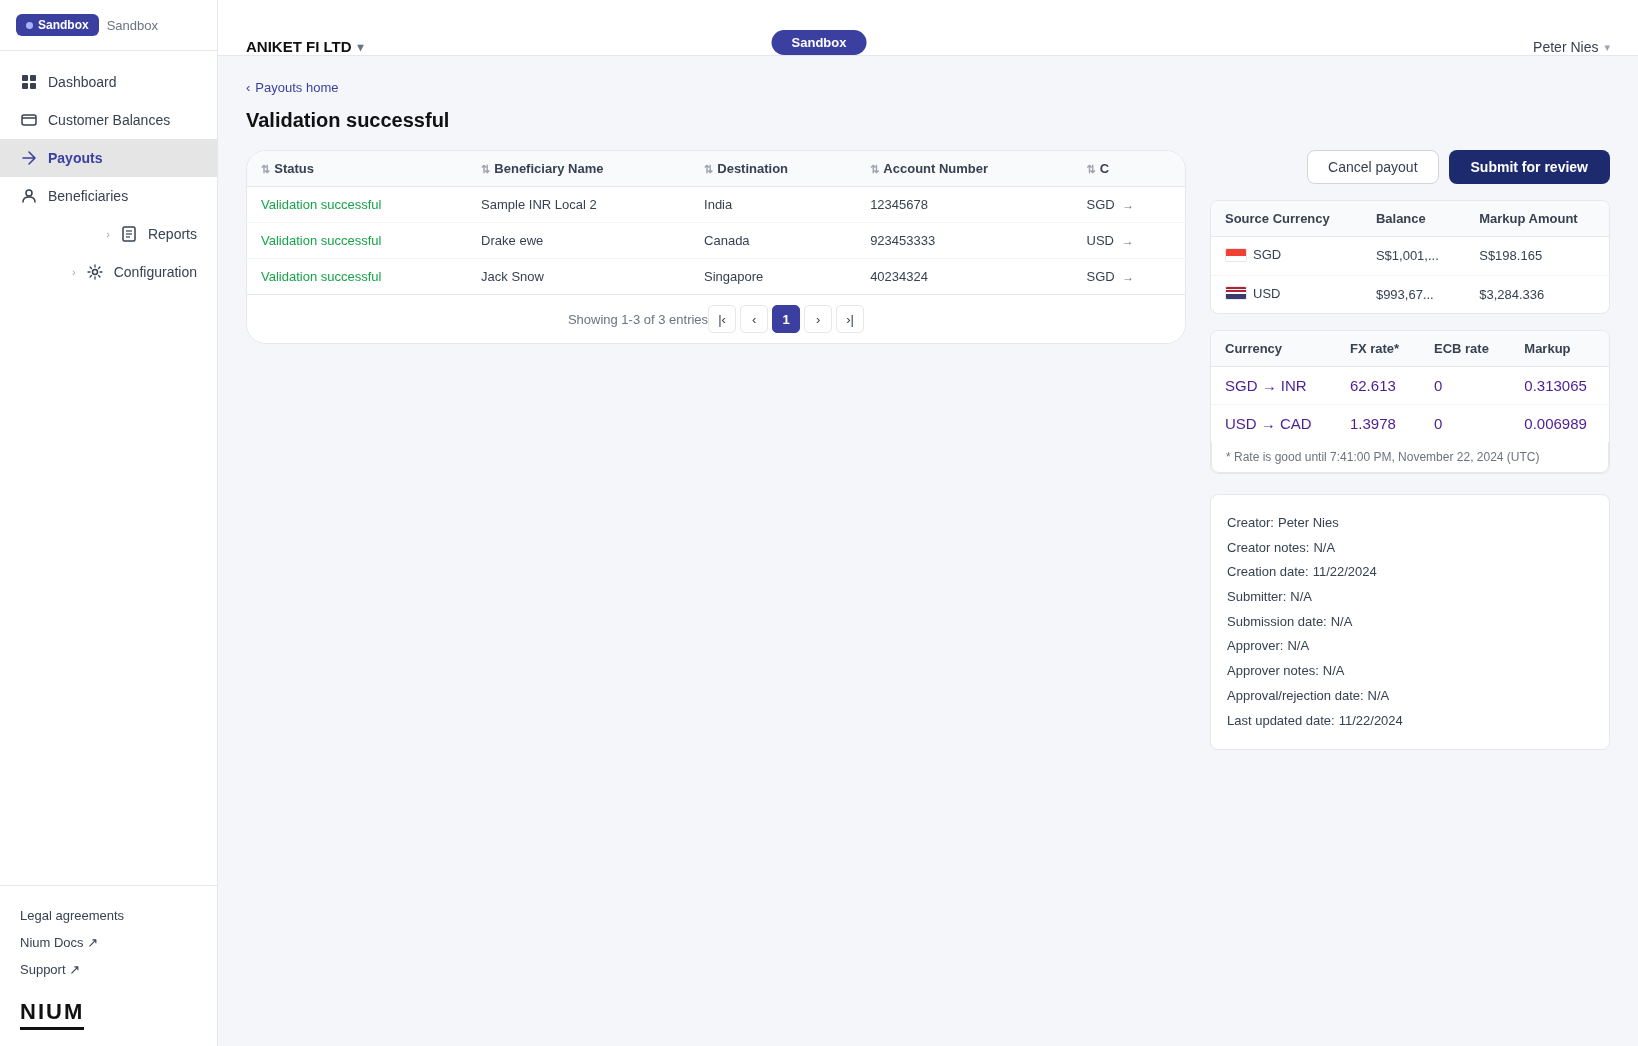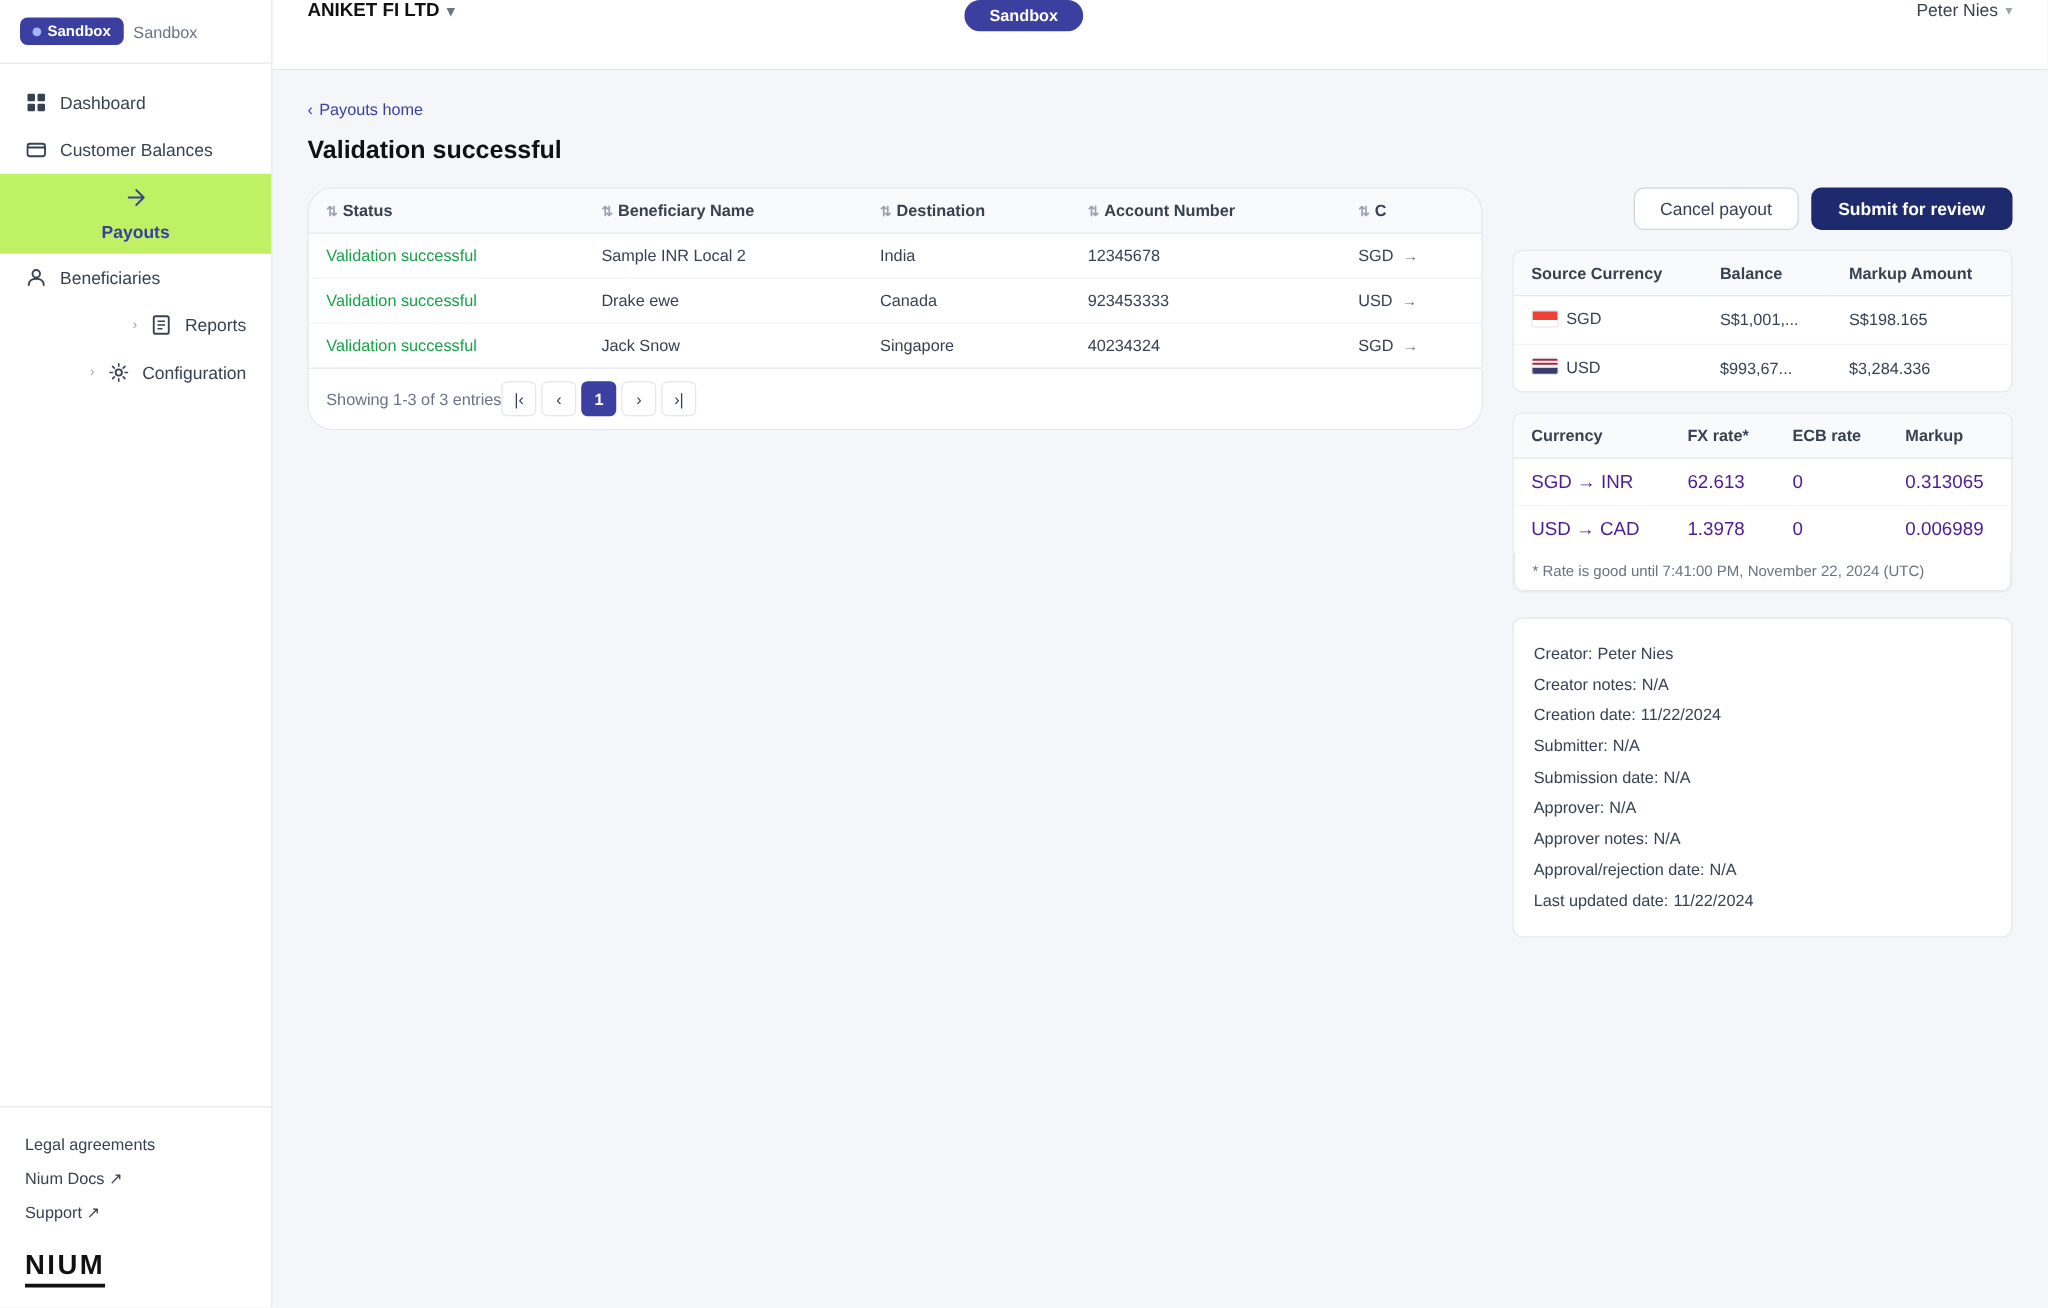--- a/index.html
+++ b/index.html
@@ -48,21 +48,21 @@
       display: flex;
       align-items: center;
       gap: 10px;
       padding: 10px 20px;
       color: #374151;
       font-size: 14px;
       cursor: pointer;
       border-radius: 0;
       transition: background 0.15s;
     }
-    .nav-item.active { background: #bef264; color: #3b3fa0; font-weight: 600; flex-direction: column; }
+    .nav-item.active { background: #e5e5e5; color: #3b3fa0; font-weight: 600; }
     .nav-item .nav-icon { width: 18px; height: 18px; display: flex; align-items: center; justify-content: center; color: inherit; flex-shrink: 0; }
     .nav-item .chevron { margin-left: auto; color: #9ca3af; font-size: 11px; }
     .sidebar-bottom {
       padding: 16px 20px;
       border-top: 1px solid #e5e7eb;
     }
     .bottom-link {
       display: block;
       color: #374151;
       font-size: 13px;
@@ -88,21 +88,21 @@
       overflow: hidden;
     }
 
     
     .topbar {
       background: #fff;
       border-bottom: 1px solid #e5e7eb;
       padding: 0 28px;
       height: 56px;
       display: flex;
-      align-items: flex-start;
+      align-items: flex-end;
       justify-content: space-between;
       flex-shrink: 0;
     }
     .topbar-left {
       display: flex;
       align-items: center;
       gap: 6px;
       font-size: 15px;
       font-weight: 600;
       color: #111;
@@ -226,21 +226,21 @@
       color: #374151;
       border-bottom: 1px solid #f3f4f6;
     }
     tr:last-child td { border-bottom: none; }
     .status-success { color: #16a34a; font-weight: 500; cursor: pointer; }
     .currency-arrow { color: #6b7280; font-size: 12px; margin-left: 4px; }
 
     .pagination {
       display: flex;
       align-items: center;
-      justify-content: flex-start;
+      justify-content: center;
       padding: 10px 14px;
       font-size: 13px;
       color: #6b7280;
       background: #fff;
       border-top: 1px solid #e5e7eb;
     }
     .page-controls { display: flex; align-items: center; gap: 4px; }
     .page-btn {
       width: 28px; height: 28px;
       border: 1px solid #e5e7eb;

